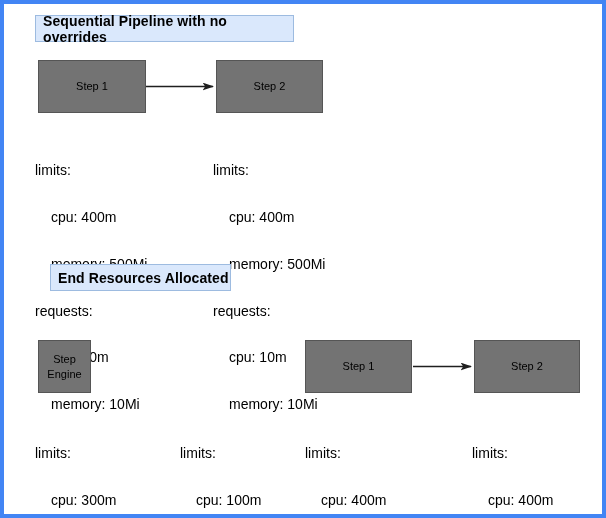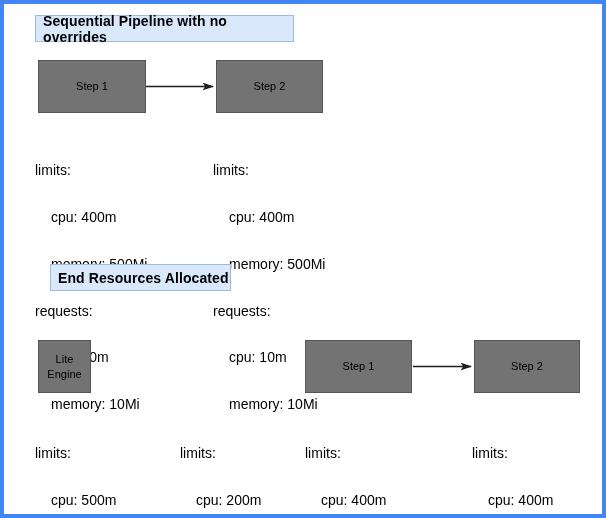--- a/index.html
+++ b/index.html
@@ -92,40 +92,40 @@
     <span class="res-line">limits:</span>
     <span class="res-line indent">cpu: 400m</span>
     <span class="res-line indent">memory: 500Mi</span>
     <span class="res-line">requests:</span>
     <span class="res-line indent">cpu: 10m</span>
     <span class="res-line indent">memory: 10Mi</span>
   </div>
 
   <div class="section-header" style="left:31px; top:260px; width:181px; height:27px;margin-left:15px;">End Resources Allocated</div>
 
-  <div class="node-box" style="left:34px; top:336px; width:53px; height:53px;">Lite
+  <div class="node-box" style="left:34px; top:336px; width:53px; height:53px;">Step
 Engine</div>
 
 
   <div class="node-box" style="left:301px; top:336px; width:107px; height:53px;">Step 1</div>
 
   <div class="node-box" style="left:470px; top:336px; width:106px; height:53px;">Step 2</div>
 
   <div class="res-block" style="left:31px; top:411px;">
     <span class="res-line">limits:</span>
-    <span class="res-line indent">cpu: 500m</span>
+    <span class="res-line indent">cpu: 300m</span>
     
     
     
     
   </div>
 
   <div class="res-block" style="left:176px; top:411px;">
     <span class="res-line">limits:</span>
-    <span class="res-line indent">cpu: 200m</span>
+    <span class="res-line indent">cpu: 100m</span>
     
     
     
     
   </div>
 
   <div class="res-block" style="left:301px; top:411px;">
     <span class="res-line">limits:</span>
     <span class="res-line indent">cpu: 400m</span>
     

